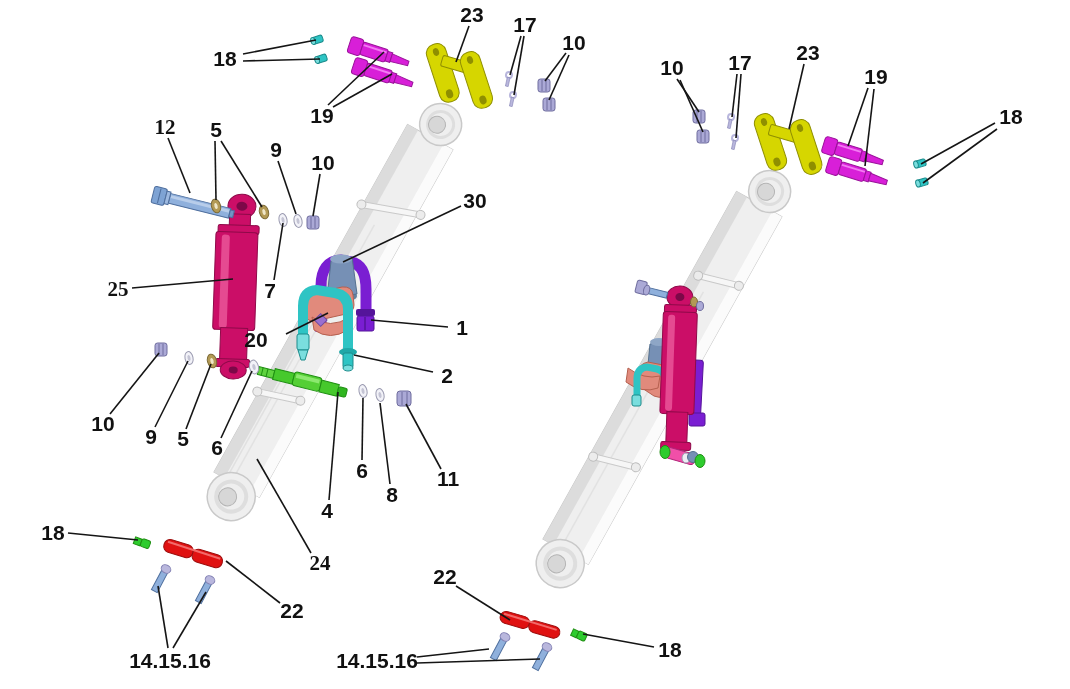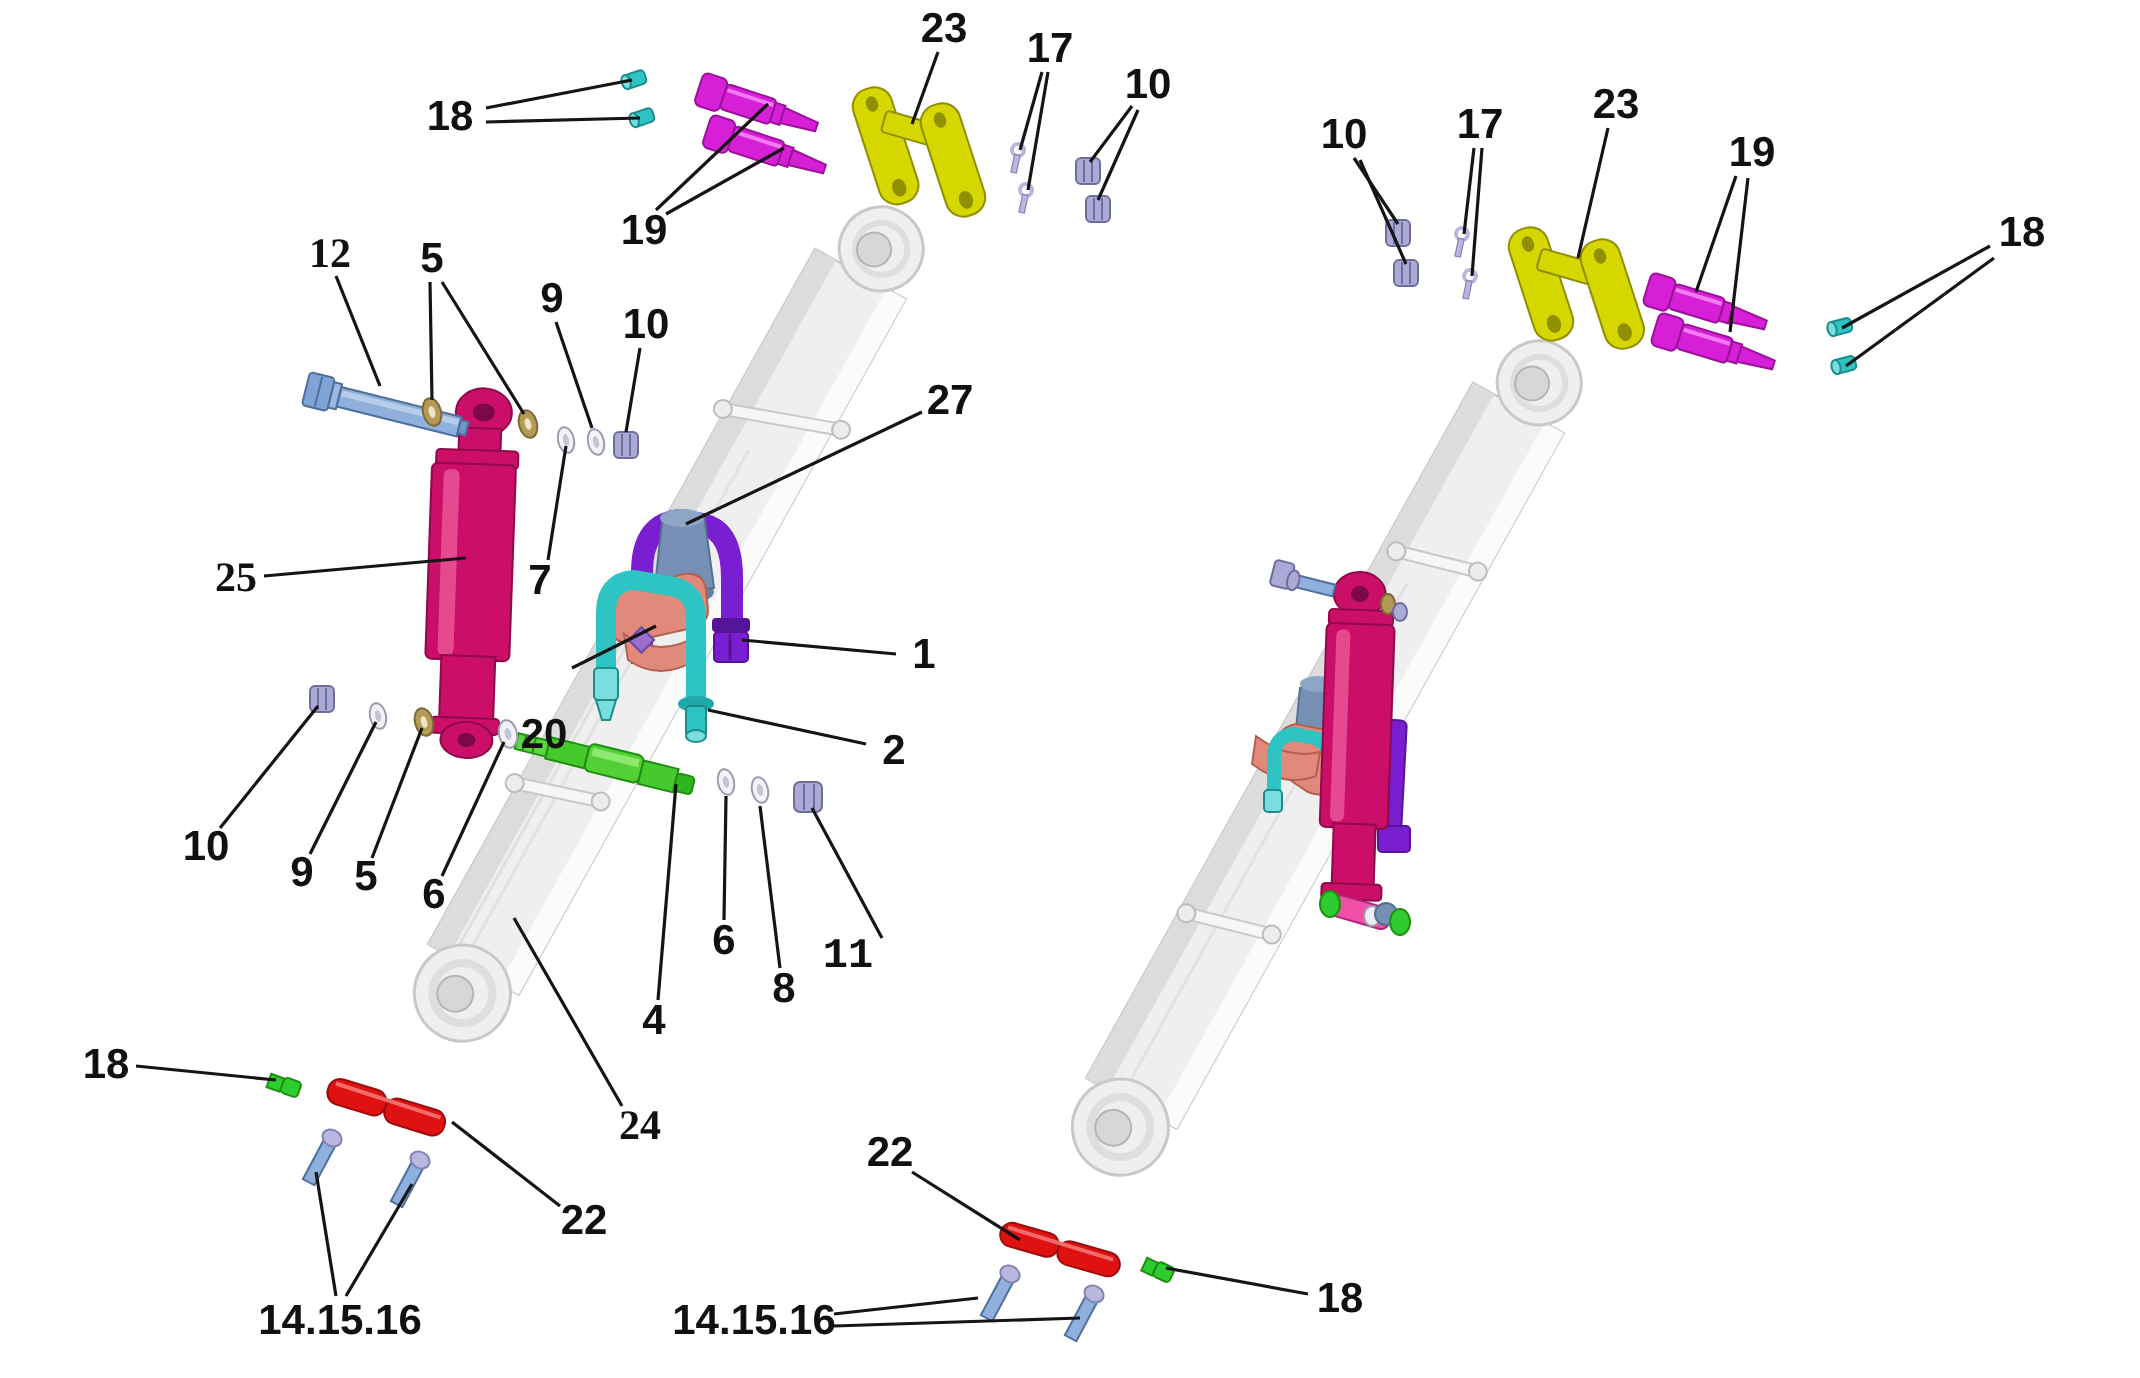--- a/index.html
+++ b/index.html
@@ -420,34 +420,34 @@
       <div class="callout" style="left: 574px; top: 43px;">10</div>
       <div class="callout" style="left: 672px; top: 68px;">10</div>
       <div class="callout" style="left: 740px; top: 63px;">17</div>
       <div class="callout" style="left: 808px; top: 53px;">23</div>
       <div class="callout" style="left: 876px; top: 77px;">19</div>
       <div class="callout" style="left: 1011px; top: 117px;">18</div>
       <div class="callout" style="left: 165px; top: 127px; font-family: Liberation Serif, serif;">12</div>
       <div class="callout" style="left: 216px; top: 130px;">5</div>
       <div class="callout" style="left: 276px; top: 150px;">9</div>
       <div class="callout" style="left: 323px; top: 163px;">10</div>
-      <div class="callout" style="left: 475px; top: 201px;">27</div>
+      <div class="callout" style="left: 475px; top: 201px;">30</div>
       <div class="callout" style="left: 118px; top: 289px; font-family: Liberation Serif, serif;">25</div>
       <div class="callout" style="left: 270px; top: 291px;">7</div>
       <div class="callout" style="left: 462px; top: 328px;">1</div>
       <div class="callout" style="left: 447px; top: 376px;">2</div>
-      <div class="callout" style="left: 272px; top: 340px; margin-top: 28px;">20</div>
+      <div class="callout" style="left: 256px; top: 340px;">20</div>
       <div class="callout" style="left: 103px; top: 424px;">10</div>
       <div class="callout" style="left: 151px; top: 437px;">9</div>
       <div class="callout" style="left: 183px; top: 439px;">5</div>
       <div class="callout" style="left: 217px; top: 448px;">6</div>
       <div class="callout" style="left: 327px; top: 511px;">4</div>
       <div class="callout" style="left: 362px; top: 471px;">6</div>
       <div class="callout" style="left: 392px; top: 495px;">8</div>
-      <div class="callout" style="left: 424px; top: 479px; font-family: Liberation Mono, monospace;">11</div>
+      <div class="callout" style="left: 448px; top: 479px;">11</div>
       <div class="callout" style="left: 320px; top: 563px; font-family: Liberation Serif, serif;">24</div>
       <div class="callout" style="left: 53px; top: 533px;">18</div>
       <div class="callout" style="left: 292px; top: 611px;">22</div>
       <div class="callout" style="left: 170px; top: 661px;">14.15.16</div>
       <div class="callout" style="left: 445px; top: 577px;">22</div>
       <div class="callout" style="left: 377px; top: 661px;">14.15.16</div>
       <div class="callout" style="left: 670px; top: 650px;">18</div>
     </div>
 
 </div>

